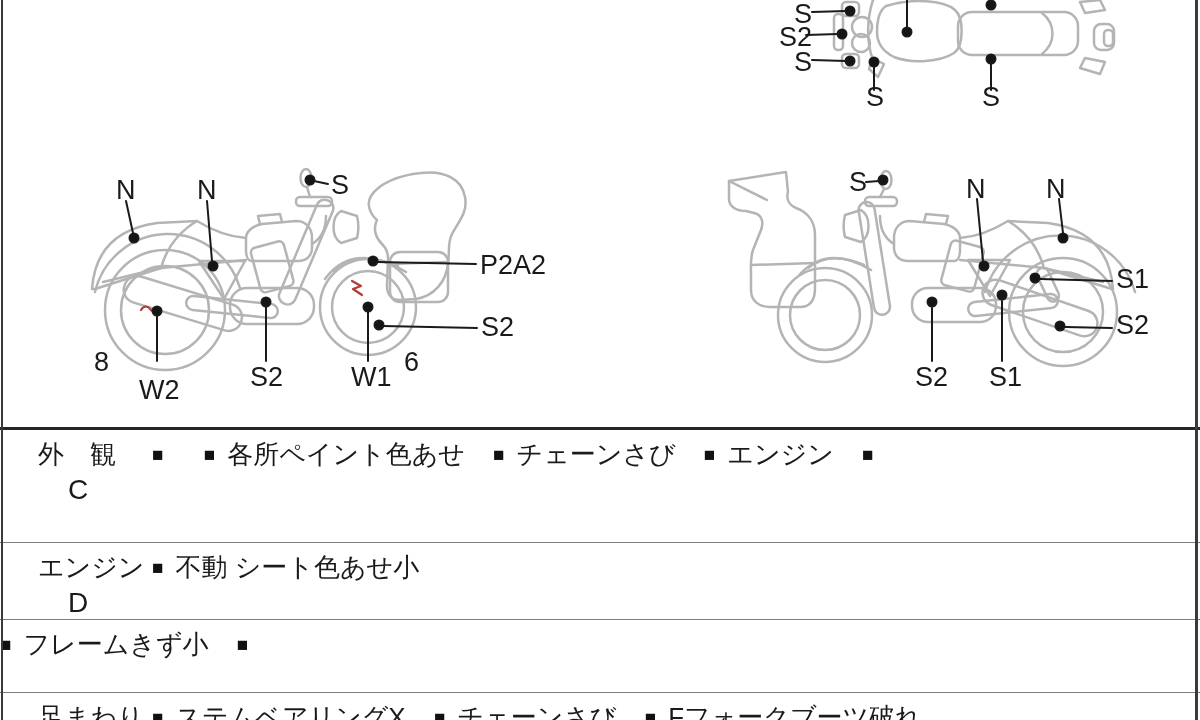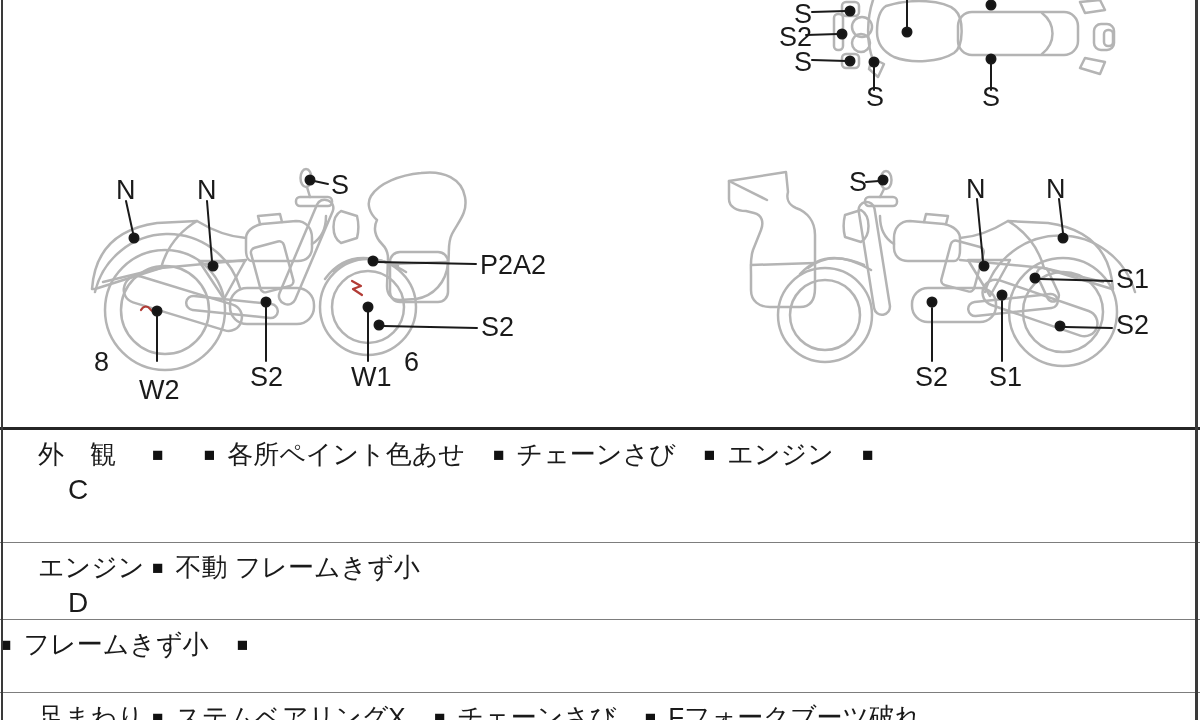--- a/index.html
+++ b/index.html
@@ -232,21 +232,21 @@
     </div>
 
     <div class="trow" style="height:77px">
       <div class="cat">
         <span class="cat-label">エンジン</span>
         <span class="grade">D</span>
       </div>
       <div class="items">
         <span class="item">
             <span class="sq">■</span>
-            <span>不動 フレームきず小</span>
+            <span>不動 シート色あせ小</span>
           </span>
       </div>
     </div>
 
     <div class="trow" style="height:73px">
       <div class="items">
         <span class="item">
             <span class="sq">■</span>
             <span>フレームきず小</span>
           </span>

